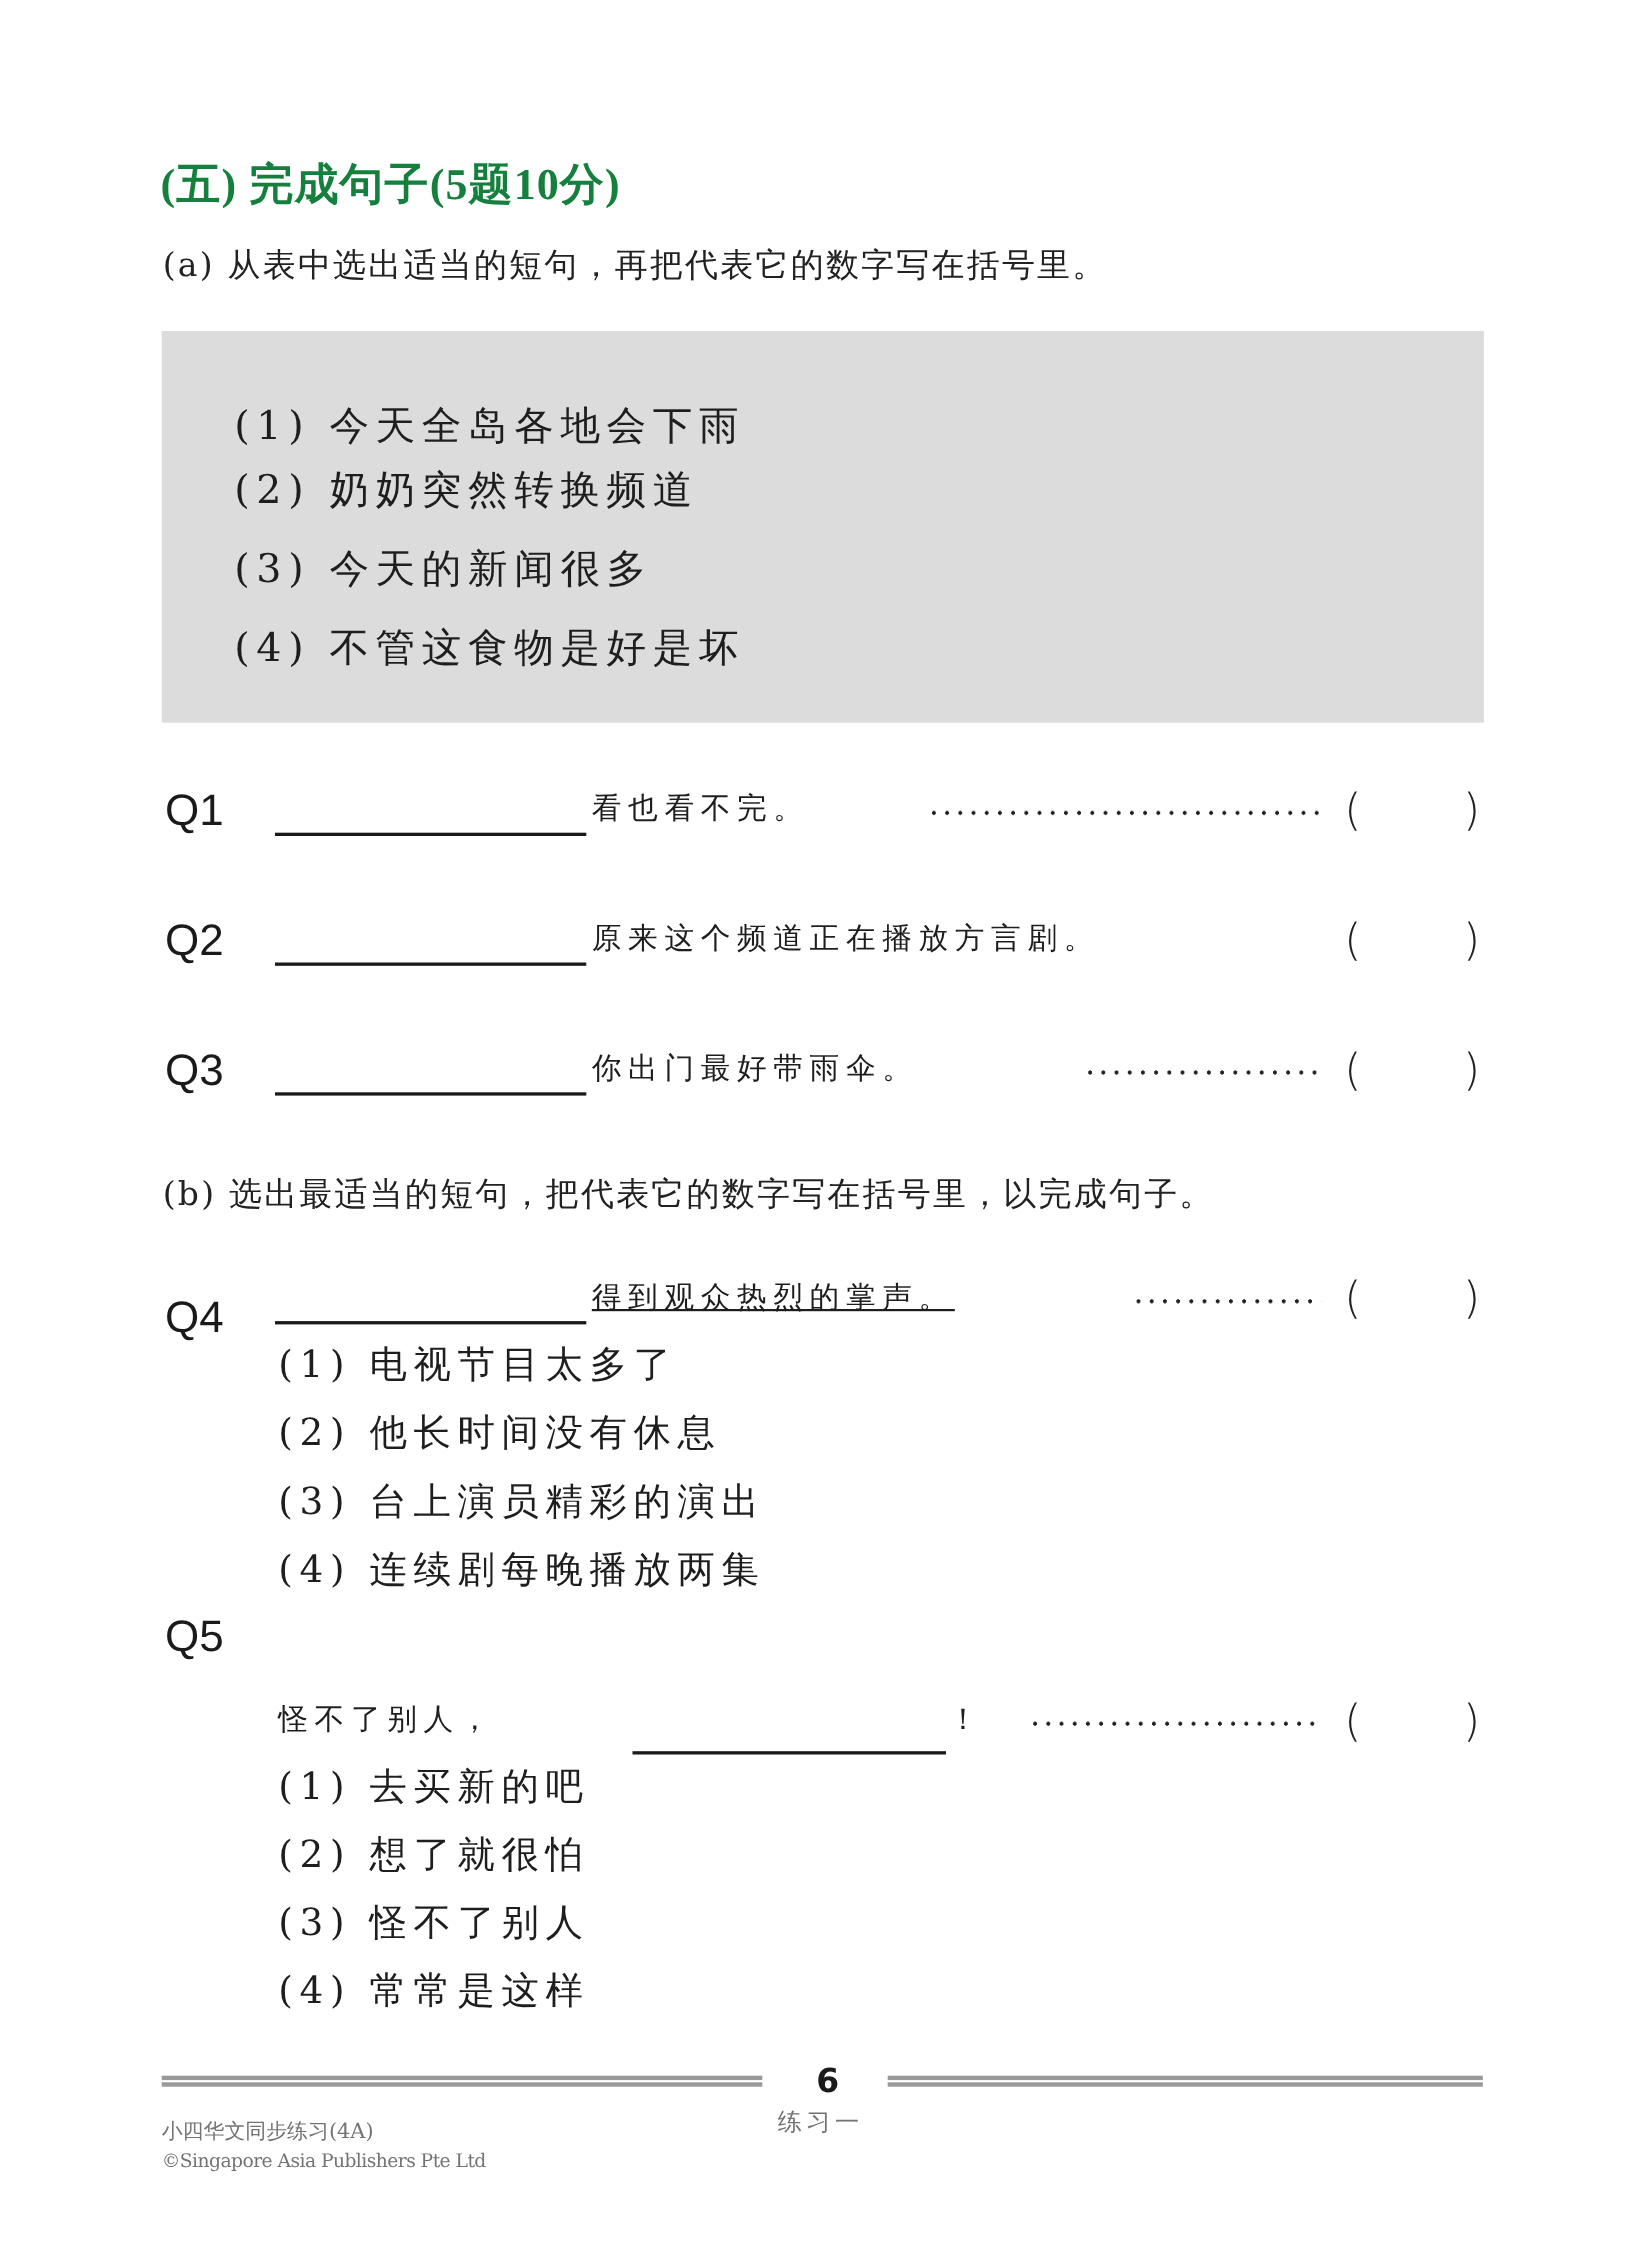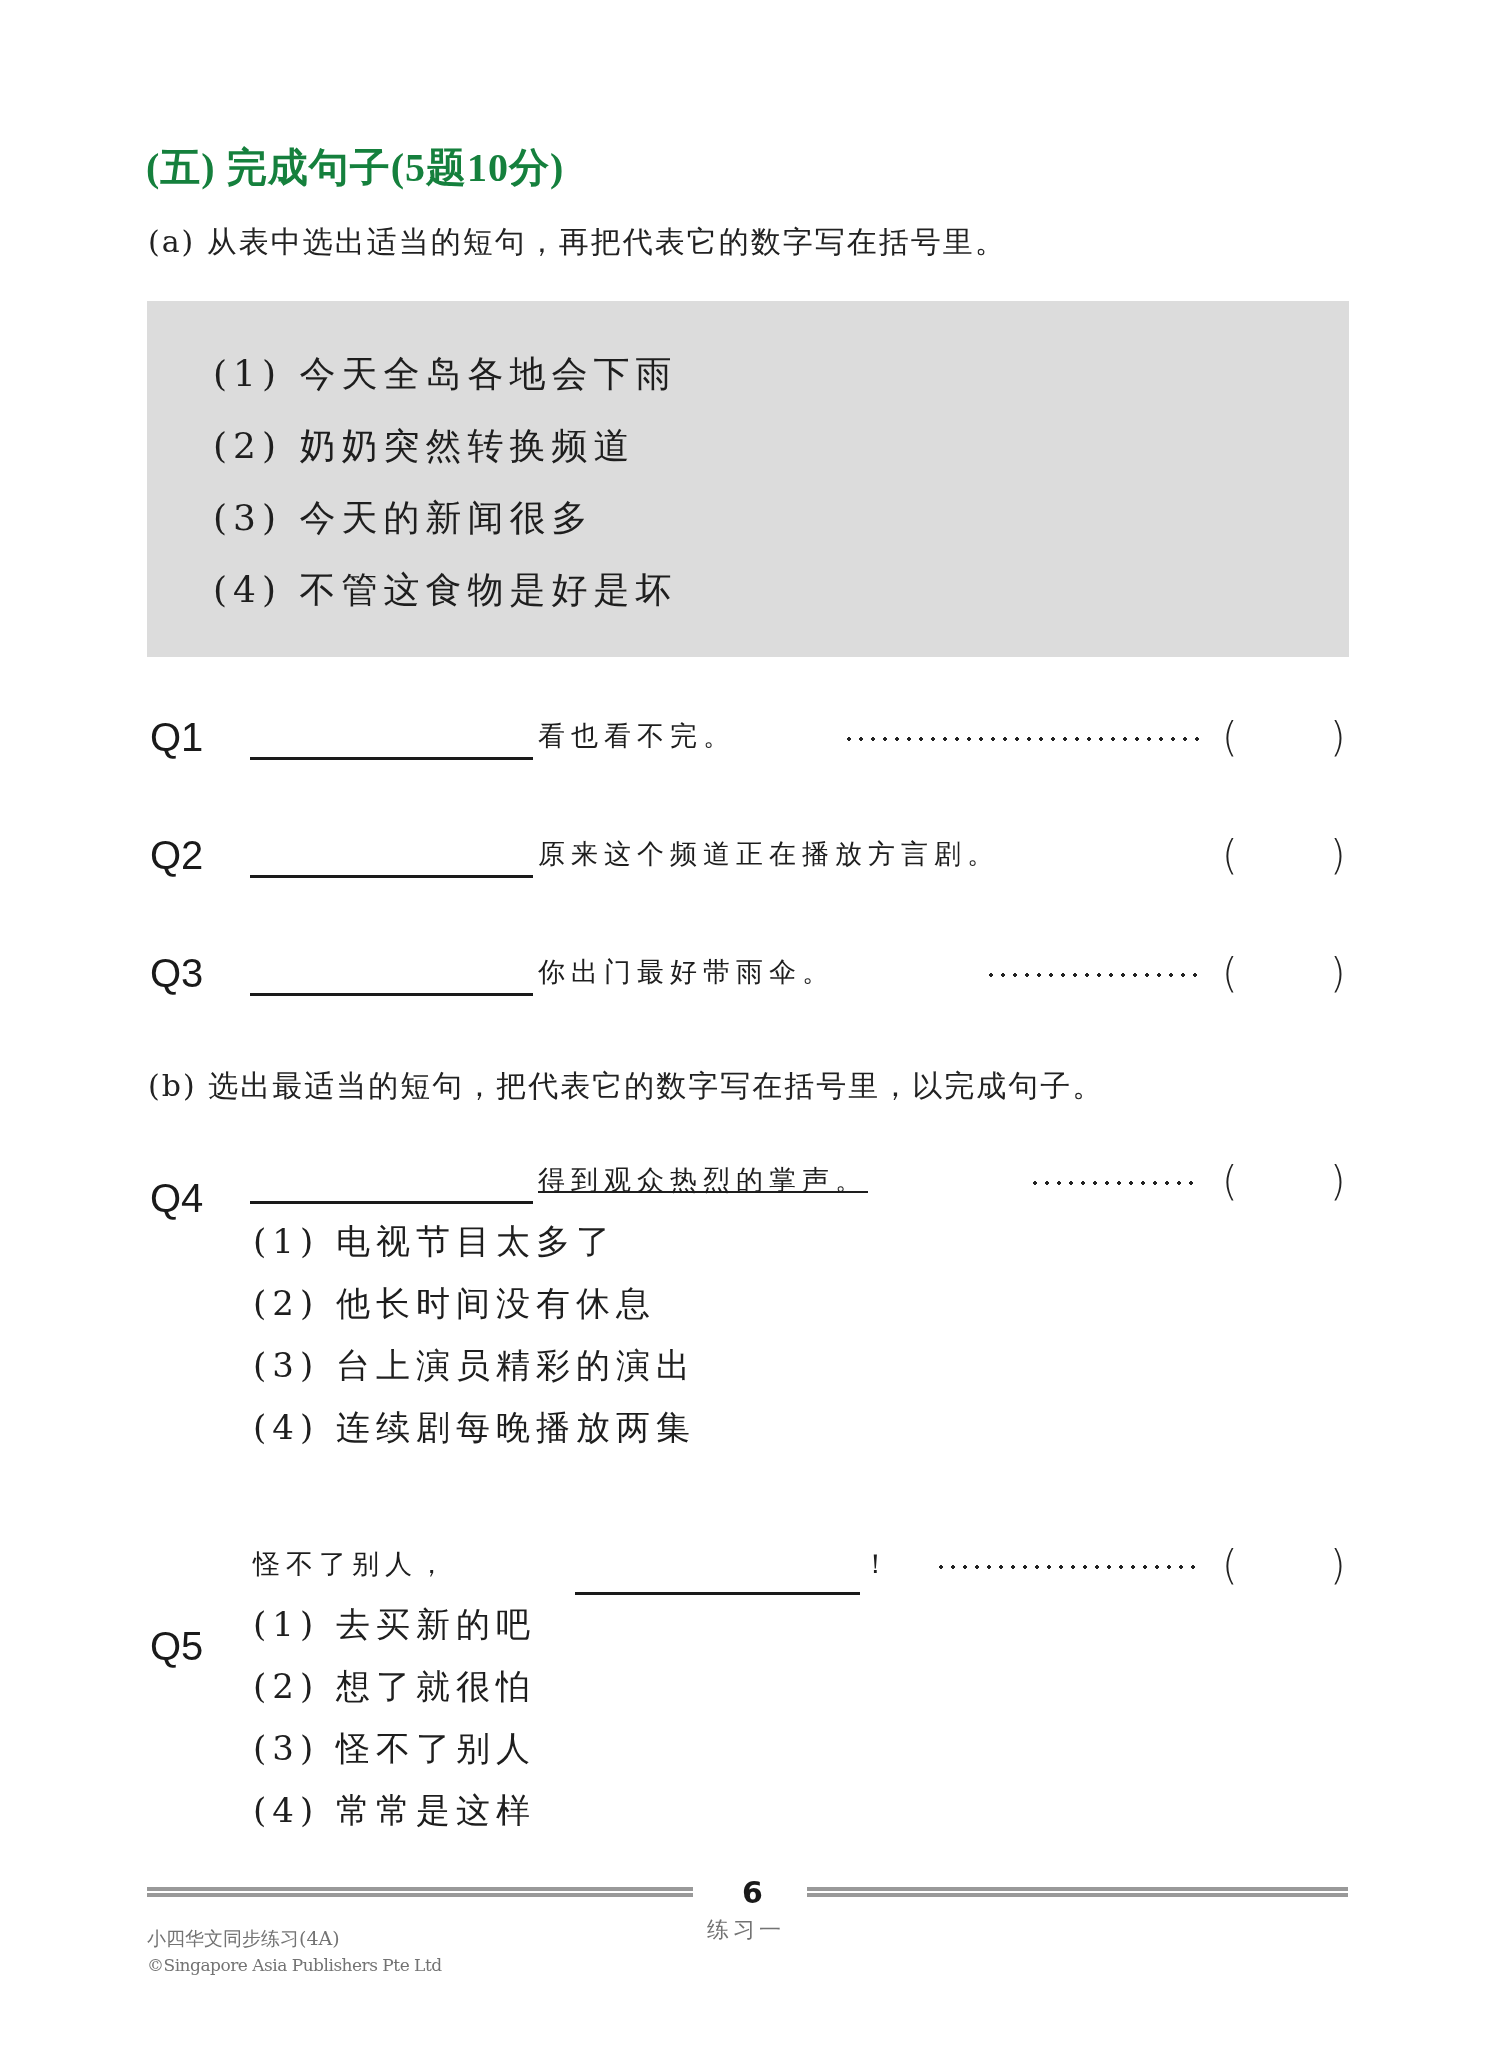--- a/index.html
+++ b/index.html
@@ -22,21 +22,21 @@
   .pagenum { left:742px; top:1876px; font-family:"DejaVu Sans","Liberation Sans",sans-serif; font-weight:bold; font-size:30px; line-height:34px; color:#1a1a1a; }
   .foot { font-size:19px; line-height:24px; color:#737373; }
 </style>
 </head>
 <body>
 
 <div class="abs title">(五) 完成句子(5题10分)</div>
 <div class="abs instr" style="top:222px;text-align:right;">(a) 从表中选出适当的短句，再把代表它的数字写在括号里。</div>
 
 <div class="abs box"></div>
-<div class="abs box-item" style="top:350px;">(1) 今天全岛各地会下雨</div>
+<div class="abs box-item" style="top:364px;">(1) 今天全岛各地会下雨</div>
 <div class="abs box-item" style="top:422px;">(2) 奶奶突然转换频道</div>
 <div class="abs box-item" style="top:494px;">(3) 今天的新闻很多</div>
 <div class="abs box-item" style="top:566px;">(4) 不管这食物是好是坏</div>
 
 <div>
   <div class="abs qlabel" style="top:713px;">Q1</div>
   <div class="blank" style="left:250px; top:757px; width:283px;"></div>
   <div class="abs qtext" style="left:538px; top:712px;">看也看不完。</div>
   <div class="dots" style="left:843px; top:737px; width:358px;"></div>
   <div class="abs paren" style="left:1222px; top:713px;">(</div>
@@ -73,21 +73,21 @@
   <div class="abs paren" style="left:1222px; top:1157px;">(</div>
   <div class="abs paren" style="left:1330px; top:1157px;">)</div>
   <div class="abs" style="left:1244px; top:1157px; width:82px; height:48px;"></div>
   <div class="abs opt" style="top:1218px;">(1) 电视节目太多了</div>
   <div class="abs opt" style="top:1280px;">(2) 他长时间没有休息</div>
   <div class="abs opt" style="top:1342px;">(3) 台上演员精彩的演出</div>
   <div class="abs opt" style="top:1404px;">(4) 连续剧每晚播放两集</div>
 </div>
 
 <div>
-  <div class="abs qlabel" style="top:1622px;">Q5</div>
+  <div class="abs qlabel" style="top:1464px;">Q5</div>
   <div class="abs qtext" style="left:253px; top:1540px;">怪不了别人，</div>
   <div class="blank" style="left:575px; top:1592px; width:285px;"></div>
   <div class="abs qtext" style="left:862px; top:1540px;">！</div>
   <div class="dots" style="left:935px; top:1565px; width:266px;"></div>
   <div class="abs paren" style="left:1222px; top:1541px;">(</div>
   <div class="abs paren" style="left:1330px; top:1541px;">)</div>
   <div class="abs" style="left:1244px; top:1541px; width:82px; height:48px;"></div>
   <div class="abs opt" style="top:1601px;">(1) 去买新的吧</div>
   <div class="abs opt" style="top:1663px;">(2) 想了就很怕</div>
   <div class="abs opt" style="top:1725px;">(3) 怪不了别人</div>

